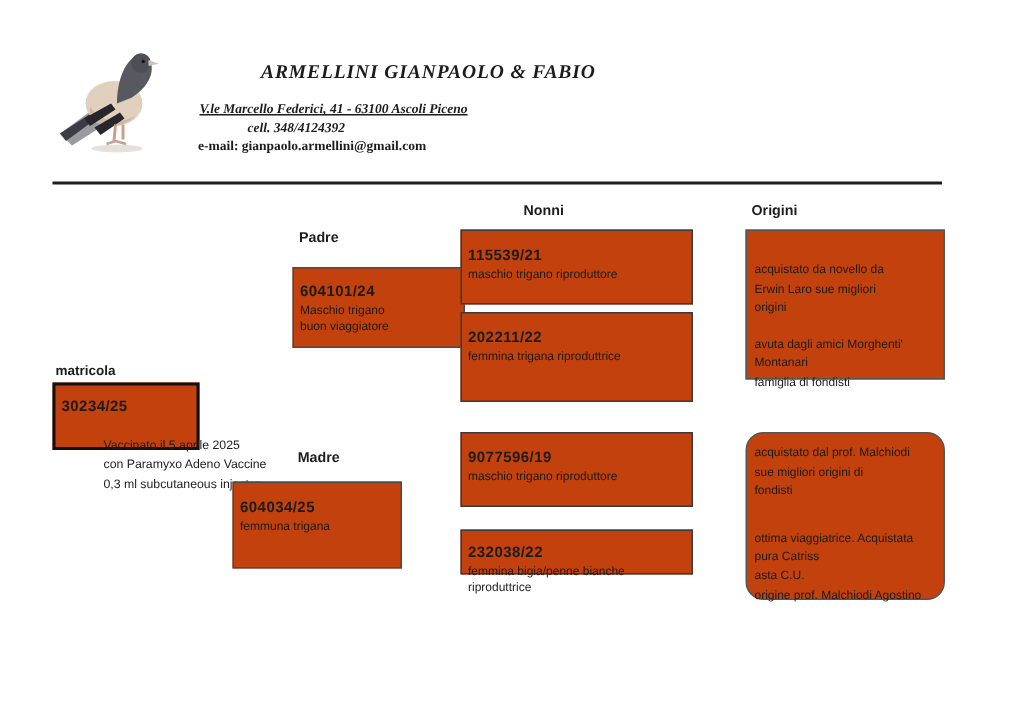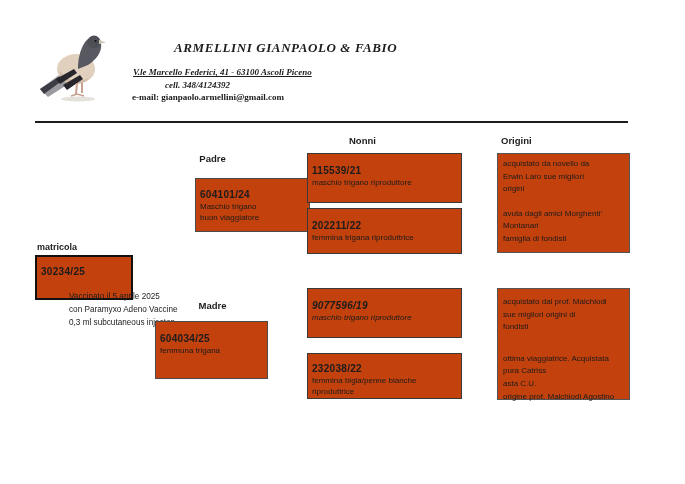--- a/index.html
+++ b/index.html
@@ -28,25 +28,25 @@
   .lbl-padre { left:155px; top:153px; width:115px; text-align:center; }
   .lbl-madre { left:155px; top:300px; width:115px; text-align:center; }
   .lbl-matricola { left:37px; top:242px; font-size:9px; }
 
   
   .box { position:absolute; box-sizing:border-box; background:#c2410c; border:1px solid #3a3a3a; }
   .box-padre { left:155px; top:178px; width:115px; height:54px; border-color:#4a4a4a; border-width:1.5px; padding:9px 3px 0 4px;margin-left:40px; }
   .box-madre { left:155px; top:321px; width:113px; height:58px; border-color:#4a4a4a; border-width:1.5px; padding:10px 3px 0 4px; }
   .box-matricola { left:35px; top:255px; width:98px; height:45px; border:2px solid #111; padding:8px 3px 0 4px; }
   .box-nonno-a { left:307px; top:153px; width:155px; height:50px; padding:10px 3px 0 4px; }
-  .box-nonno-b { left:307px; top:208px; width:155px; height:46px; padding:10px 3px 0 4px; }
-  .box-nonno-c { left:307px; top:288px; width:155px; height:50px; padding:10px 3px 0 4px;font-style:italic; }
-  .box-nonno-d { left:307px; top:353px; width:155px; height:46px; padding:8px 3px 0 4px; }
-  .box-orig-top    { left:497px; top:153px; width:133px; height:100px; border-color:#555; padding:4px 3px 0 5px; }
-  .box-orig-bottom { left:497px; top:288px; width:133px; height:112px; border-color:#555; padding:7px 3px 0 5px; }
+  .box-nonno-b { left:307px; top:208px; width:155px; height:60px; padding:10px 3px 0 4px; }
+  .box-nonno-c { left:307px; top:288px; width:155px; height:50px; padding:10px 3px 0 4px; }
+  .box-nonno-d { left:307px; top:353px; width:155px; height:30px; padding:8px 3px 0 4px; }
+  .box-orig-top    { left:497px; top:153px; width:133px; height:100px; border-color:#555; padding:20px 3px 0 5px; }
+  .box-orig-bottom { left:497px; top:288px; width:133px; height:112px; border-color:#555; padding:7px 3px 0 5px;border-radius:12px; }
 
   .ring { font-weight:bold; font-size:10px; line-height:13px; letter-spacing:0.3px; }
   .desc { font-size:8px; line-height:11px; }
   .oline { font-size:8px; line-height:12.6px; }
   .ogap-s { height:12px; }
   .ogap-m { height:19px; }
 
   .vacc { left:37px; top:290px; font-size:8.2px; line-height:13px;margin-left:32px; }
 </style>
 </head>

